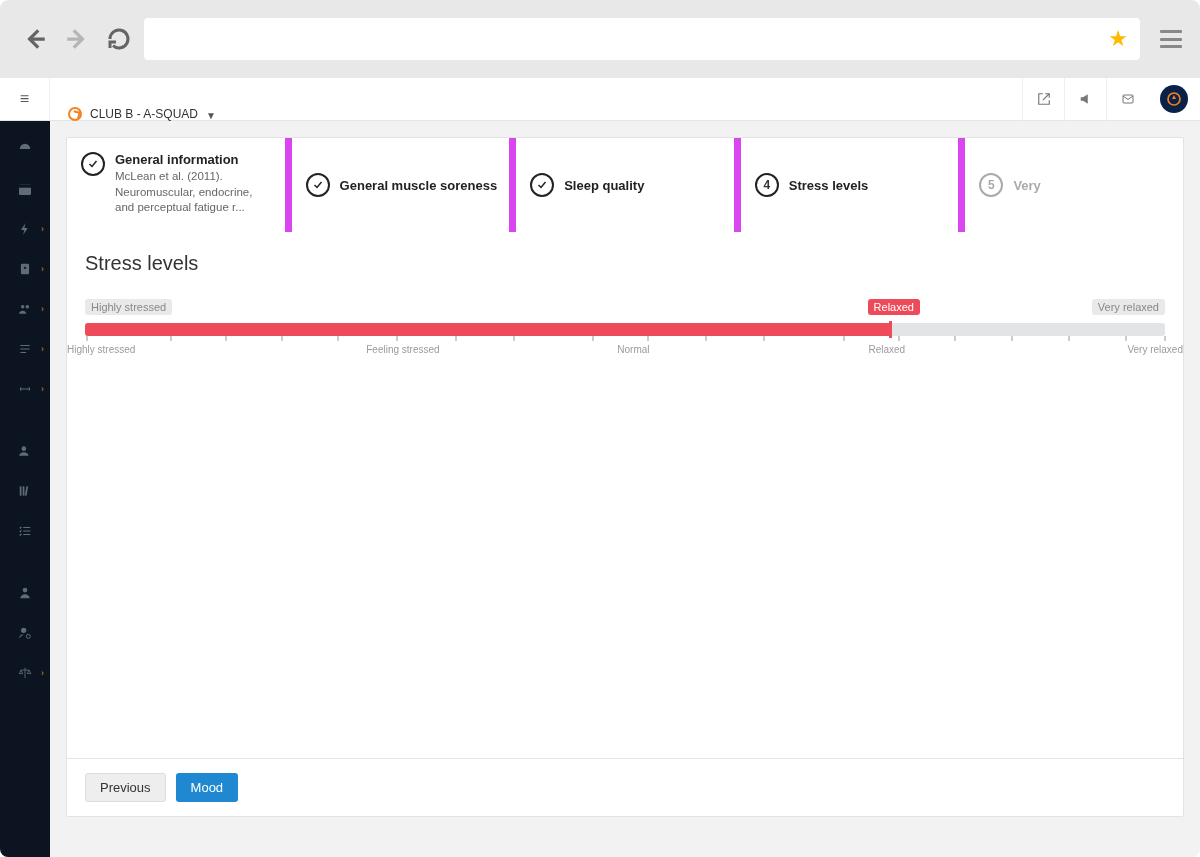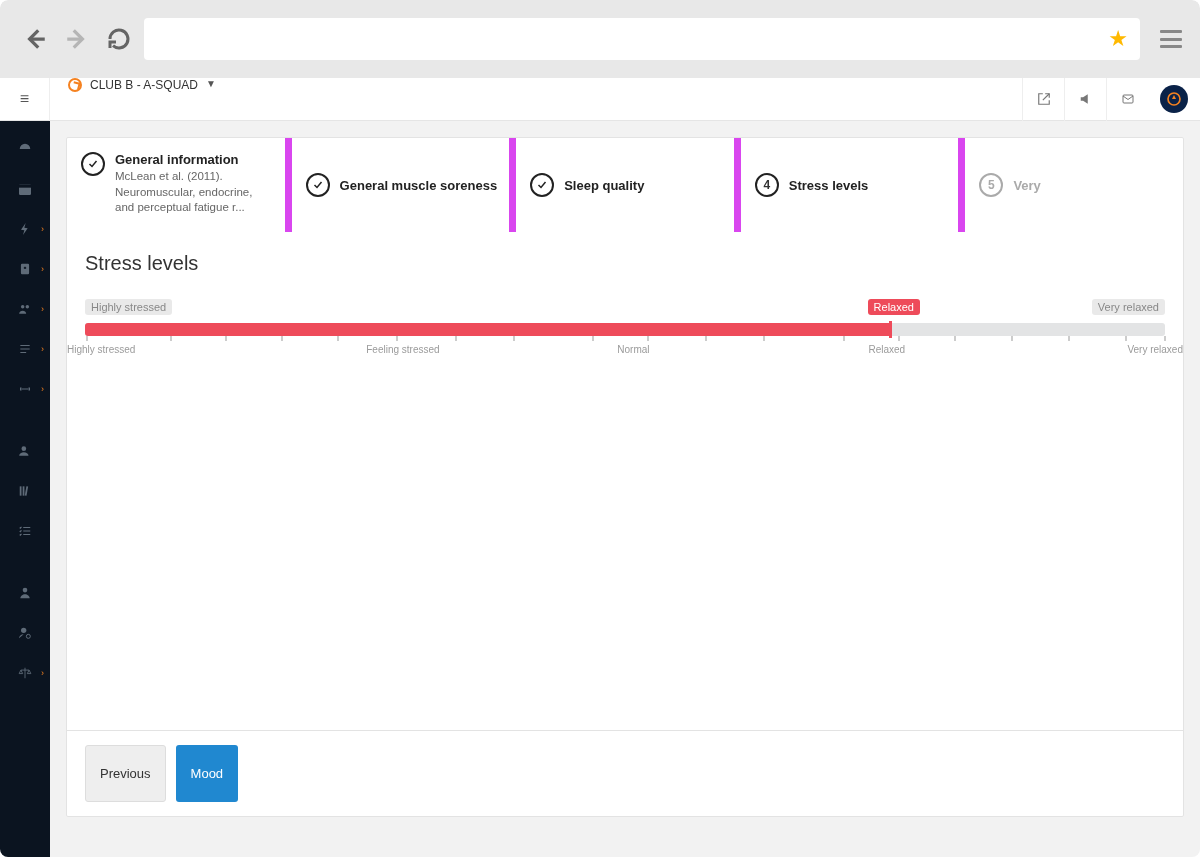--- a/index.html
+++ b/index.html
@@ -12,21 +12,21 @@
   .nav-btn.disabled { color:#b5b5b5; }
   .url-bar { flex:1; height:42px; background:#fff; border-radius:4px; display:flex; align-items:center; padding:0 12px; }
   .star-icon { color:#ffb900; font-size:22px; margin-left:auto; }
   .hamburger { width:22px; height:18px; display:flex; flex-direction:column; justify-content:space-between; margin-left:12px; }
   .hamburger span { height:3px; background:#888; border-radius:1px; }
 
   
   .app-topbar { height:43px; background:#fff; border-bottom:1px solid #e5e5e5; display:flex; align-items:center; }
   .collapse-btn { width:50px; height:43px; display:flex; align-items:center; justify-content:center; border-right:1px solid #eee; font-size:16px; color:#555; cursor:pointer; }
   .logo { font-family: Georgia, 'Times New Roman', serif; font-style: italic; font-weight:700; font-size:18px; letter-spacing:1px; padding:0 15px; border-right:1px solid #eee; height:43px; display:flex; align-items:center; }
-  .club-select { display:flex; align-items:flex-start; gap:8px; padding:0 18px; height:43px; cursor:pointer; font-size:12px; }
+  .club-select { display:flex; align-items:flex-end; gap:8px; padding:0 18px; height:43px; cursor:pointer; font-size:12px; }
   .club-select .orange-dot{ width:14px; height:14px; border:2px solid #f58220; border-radius:50%; position:relative; }
   .club-select .orange-dot::after{ content:""; position:absolute; width:5px; height:5px; border-top:2px solid #f58220; border-right:2px solid #f58220; top:2px; left:3px; transform:rotate(15deg); }
   .caret-down { font-size:10px; color:#555; }
   .topbar-right { margin-left:auto; display:flex; align-items:center; height:43px; }
   .topbar-icon { width:42px; height:43px; display:flex; align-items:center; justify-content:center; border-left:1px solid #eee; color:#777; cursor:pointer; font-size:13px; }
   .avatar { width:28px; height:28px; border-radius:50%; background:#0a2248; display:flex; align-items:center; justify-content:center; margin:0 12px; }
   .avatar svg { width:16px; height:16px; }
 
   
   .app-body { display:flex; height:calc(857px - 78px - 43px); }
@@ -61,21 +61,21 @@
   .badge.right { right:0; }
   .badge.val { left: calc(74.5% - 26px); }
   .slider-track { position:relative; height:13px; background:#e3e4e5; border-radius:3px; }
   .slider-fill { position:absolute; left:0; top:0; height:100%; background:#ee4b5a; border-radius:3px 0 0 3px; width:74.5%; }
   .slider-handle { position:absolute; top:-2px; height:17px; width:3px; background:#ee4b5a; left:calc(74.5% - 1px); }
   .slider-ticks { position:relative; height:28px; width:calc(100% + 36px); margin-left:-18px; }
   .tick { position:absolute; top:0; width:2px; height:5px; background:#ccc; }
   .tick-label { position:absolute; top:8px; font-size:10px; color:#9b9b9b; white-space:nowrap; }
 
   .footer-bar { border-top:1px solid #e3e3e3; padding:14px 18px; display:flex; gap:10px; }
-  .btn { padding:20px 14px; border-radius:3px; font-size:13px; cursor:pointer; border:1px solid transparent; }
+  .btn { padding:6px 14px; border-radius:3px; font-size:13px; cursor:pointer; border:1px solid transparent; }
   .btn-default { background:#eee; border-color:#ddd; color:#333; }
   .btn-primary { background:#2088d0; color:#fff; }
 
   
   .check svg{ width:12px; height:12px; }
 
   .main-card { display:flex; flex-direction:column; min-height:680px; }
   .main-body { flex:1; }
 </style>
 </head>

